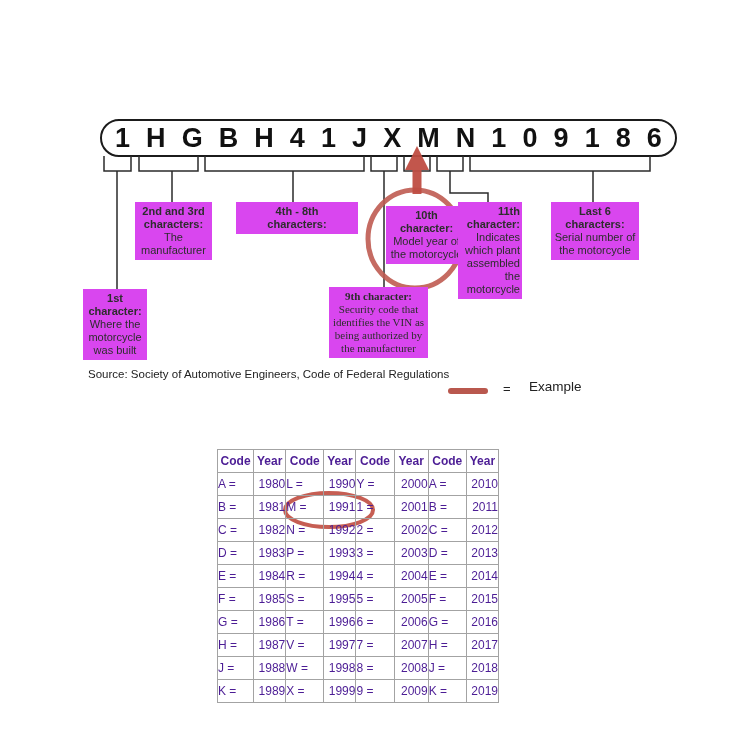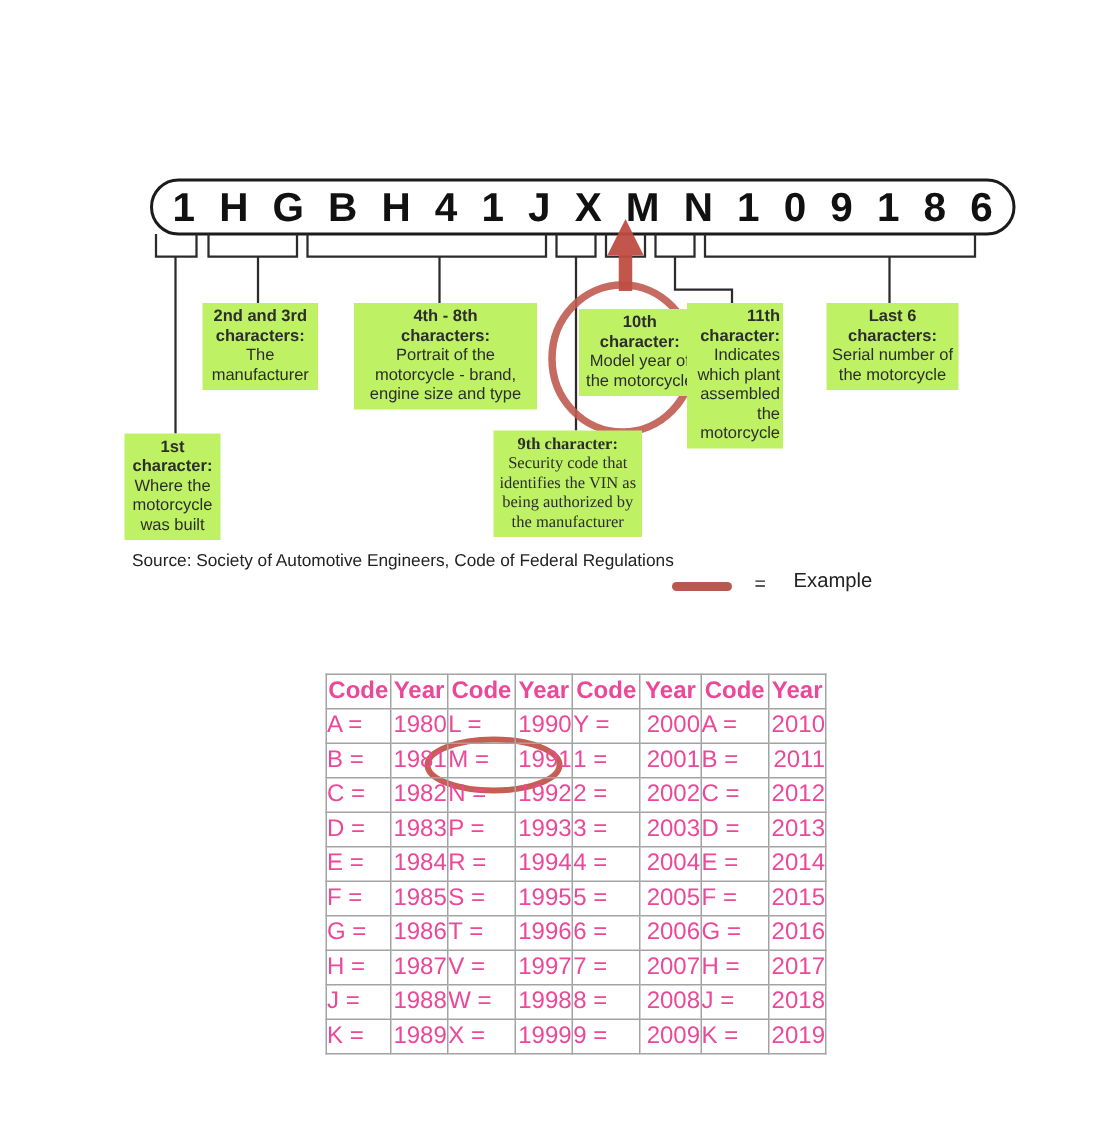--- a/index.html
+++ b/index.html
@@ -17,40 +17,40 @@
     box-sizing:border-box; border:2px solid #1b1b1b; border-radius:20px;
     display:flex; justify-content:space-between; align-items:center;
     padding:0 13px; background:#fff;
   }
   .vin-char { font-size:27px; font-weight:bold; color:#111; line-height:1; }
   svg.overlay {
     position:absolute; left:0; top:0; width:744px; height:755px;
     pointer-events:none;
   }
   .callout {
-    position:absolute; background:#bef264; color:#2d2d2d;
+    position:absolute; background:#d946ef; color:#2d2d2d;
     font-size:11px; line-height:13px; text-align:center;
     padding:3px 2px; box-sizing:border-box;
   }
   .co-title { font-weight:bold; white-space:pre-line; }
   .co-body { font-weight:normal; }
   .source-text {
     position:absolute; left:88px; top:368px; font-size:11.5px; color:#222;
     white-space:nowrap;
   }
   .example-dash {
     position:absolute; left:448px; top:388px; width:40px; height:6px;
     border-radius:3px; background:#b9584e;
   }
   .equals-sign { position:absolute; left:503px; top:381px; font-size:13px; color:#222; }
   .example-label { position:absolute; left:529px; top:379px; font-size:13.5px; color:#222; }
   .table-wrap { position:absolute; left:217px; top:449px; }
   table.yc {
-    border-collapse:collapse; table-layout:fixed; width:334px;
-    font-size:16px; color:#ec4899;
+    border-collapse:collapse; table-layout:fixed; width:282px;
+    font-size:12px; color:#4c1d95;
   }
   table.yc th, table.yc td {
     border:1px solid #a3a3a3; height:22px; padding:0; overflow:hidden;
     white-space:nowrap;
   }
   table.yc th { font-weight:bold; text-align:center; background:#fff; }
   td.cell-code { text-align:left; padding-left:4px; }
   td.cell-year { text-align:right; padding-right:4px; }
 </style>
 </head>
@@ -102,21 +102,20 @@
     <div class="co-body">Where the motorcycle was built</div>
   </div>
   <div class="callout" style="left:135px; top:202px; width:77px;">
     <div class="co-title">2nd and 3rd
 characters:</div>
     <div class="co-body">The manufacturer</div>
   </div>
   <div class="callout" style="left:236px; top:202px; width:122px;">
     <div class="co-title">4th - 8th
 characters:</div>
-    <div class="co-body">Portrait of the motorcycle - brand, engine size and type</div>
   </div>
   <div class="callout" style="left:329px; top:287px; width:99px;font-family:Liberation Serif, serif;">
     <div class="co-title">9th character:</div>
     <div class="co-body">Security code that identifies the VIN as being authorized by the manufacturer</div>
   </div>
   <div class="callout" style="left:386px; top:206px; width:81px;">
     <div class="co-title">10th
 character:</div>
     <div class="co-body">Model year of the motorcycle</div>
   </div>

